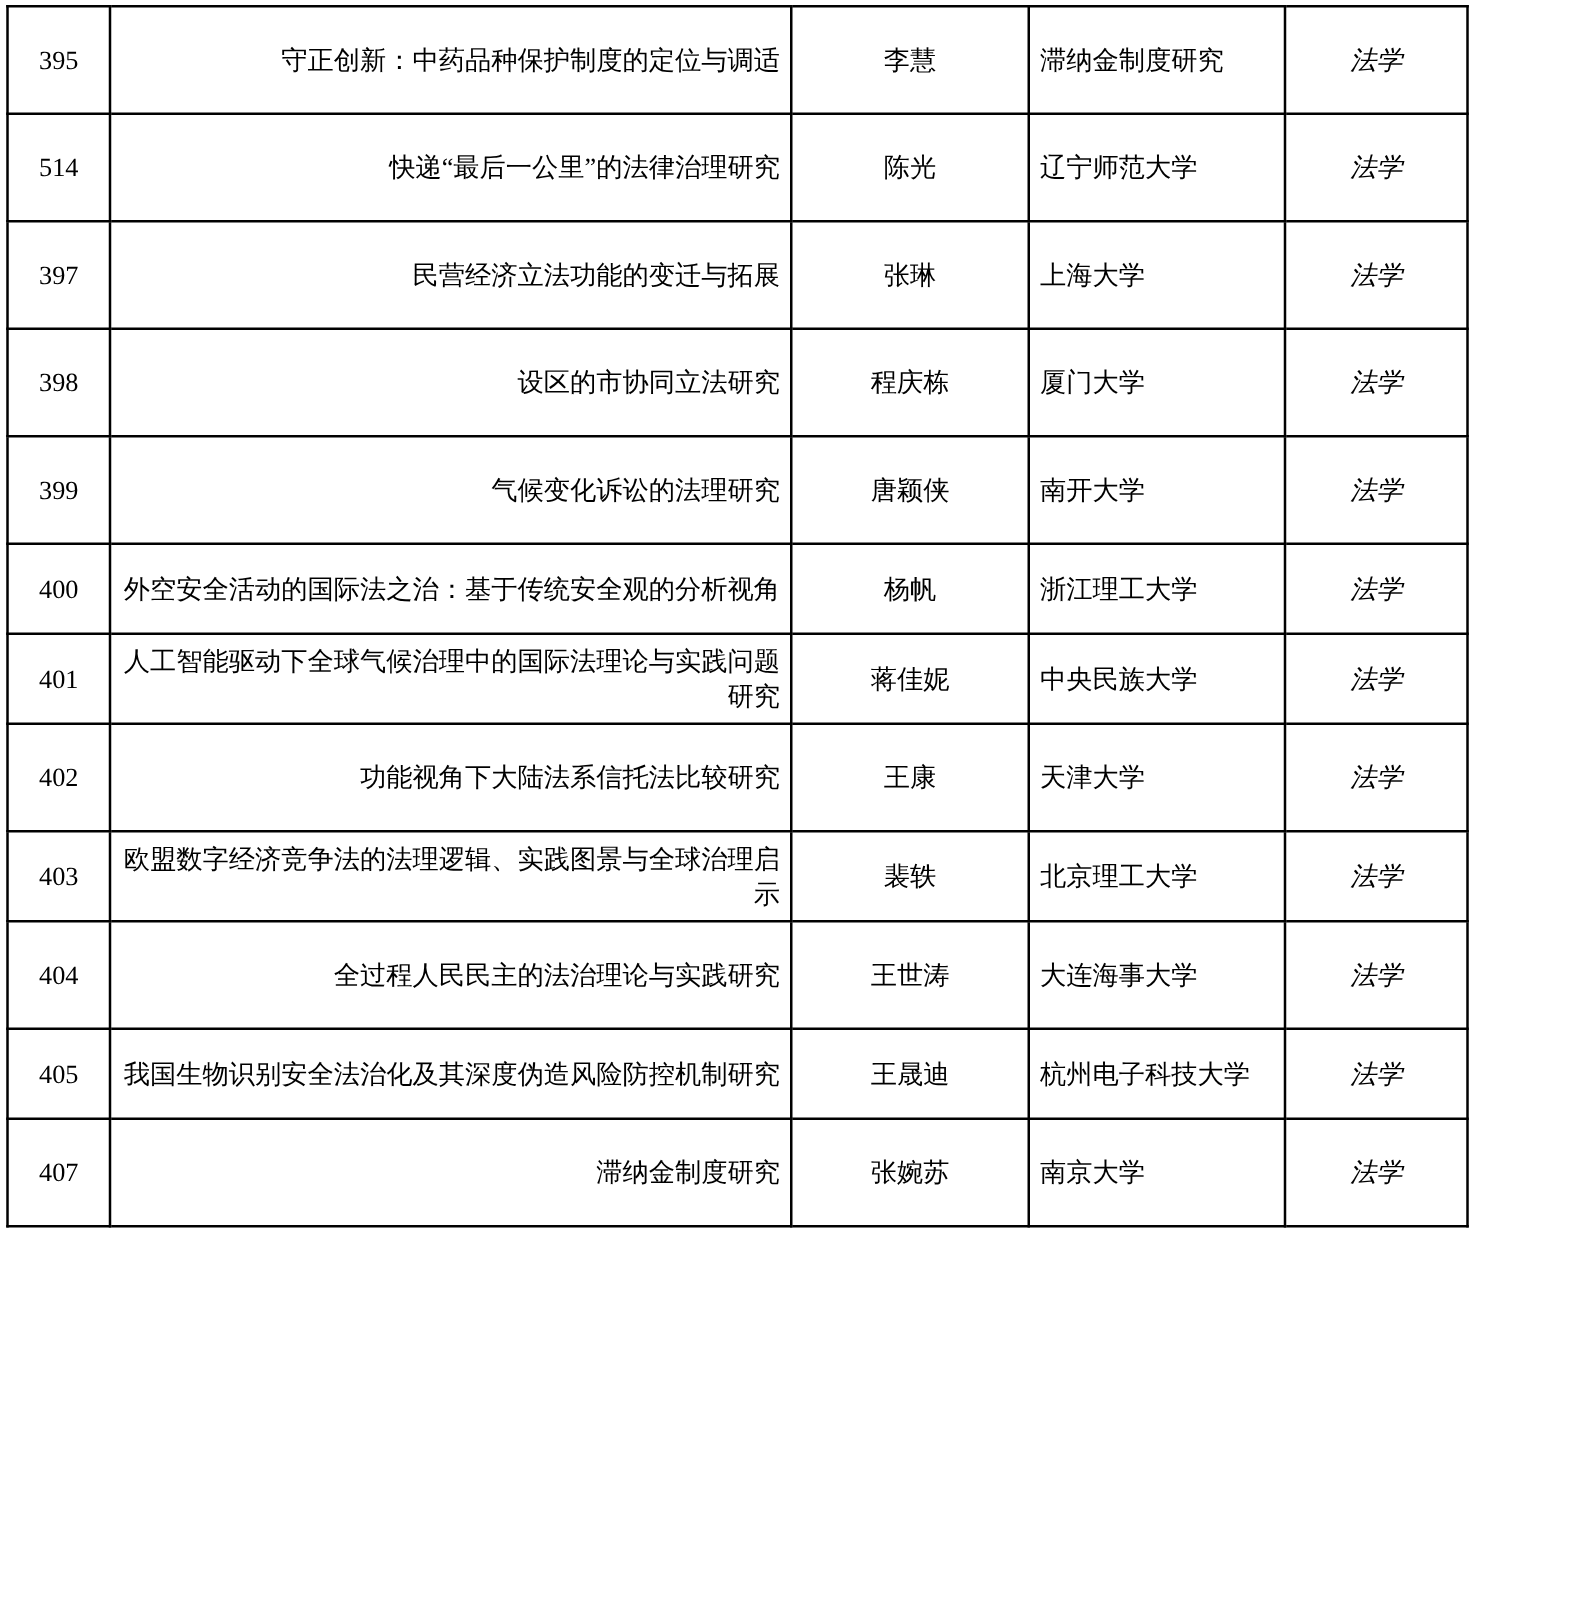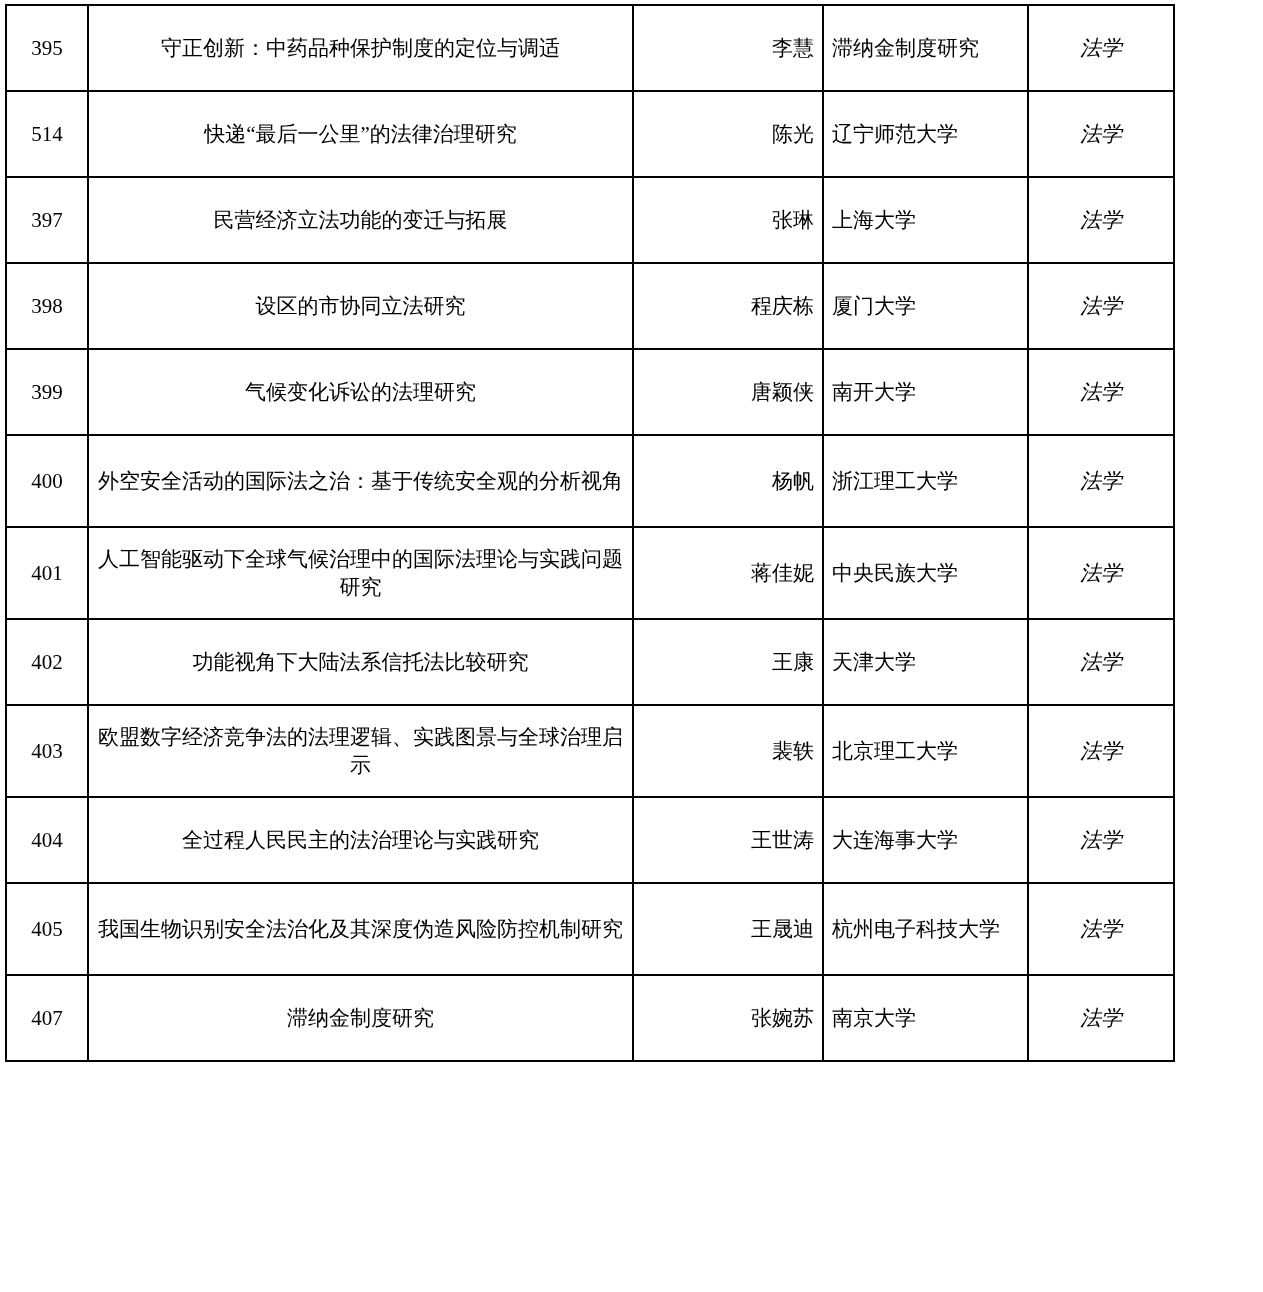--- a/index.html
+++ b/index.html
@@ -40,36 +40,36 @@
   col.c-person { width: 190px; }
   col.c-org { width: 205px; }
   col.c-field { width: 146px; }
 
   td.index-cell {
     text-align: center;
     font-family: "Liberation Serif", "DejaVu Serif", serif;
     font-size: 22px;
   }
   td.title-cell {
-    text-align: center;
+    text-align: right;
     padding-left: 10px;
     padding-right: 6px;
   }
   td.person-cell {
-    text-align: right;
+    text-align: center;
   }
   td.org-cell {
     text-align: left;
     padding-left: 10px;
   }
   td.field-cell {
     text-align: center;
     font-style: italic;
   }
-  tr.row-tall td { height: 92px; }
+  tr.row-tall td { height: 72px; }
   tr.row-short td { height: 86px; }
 </style>
 </head>
 <body>
 
 <div class="sheet">
   <table class="grant-table">
     <colgroup>
       <col class="c-index">
       <col class="c-title">

